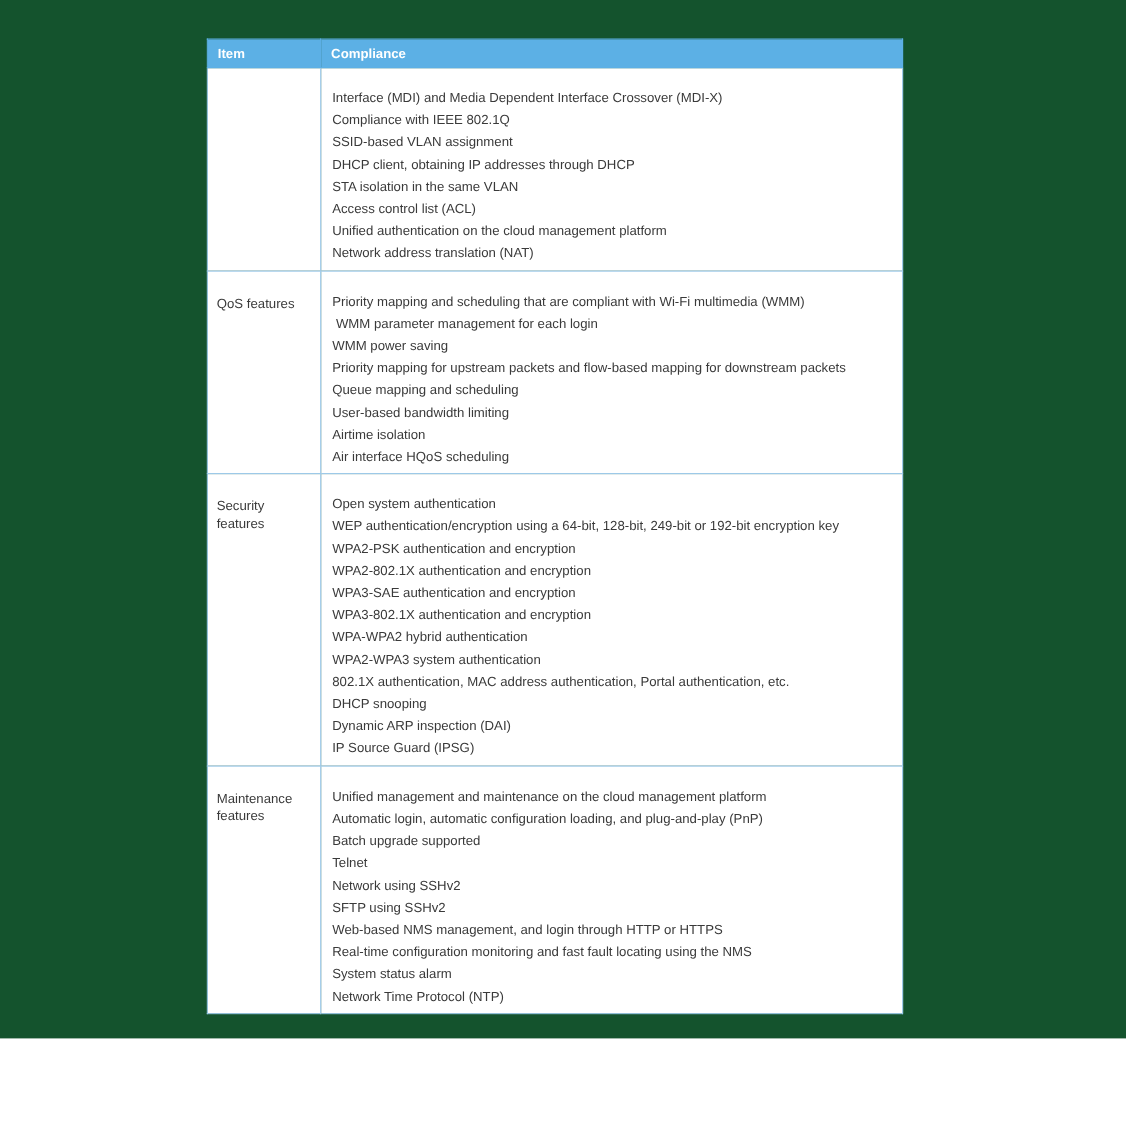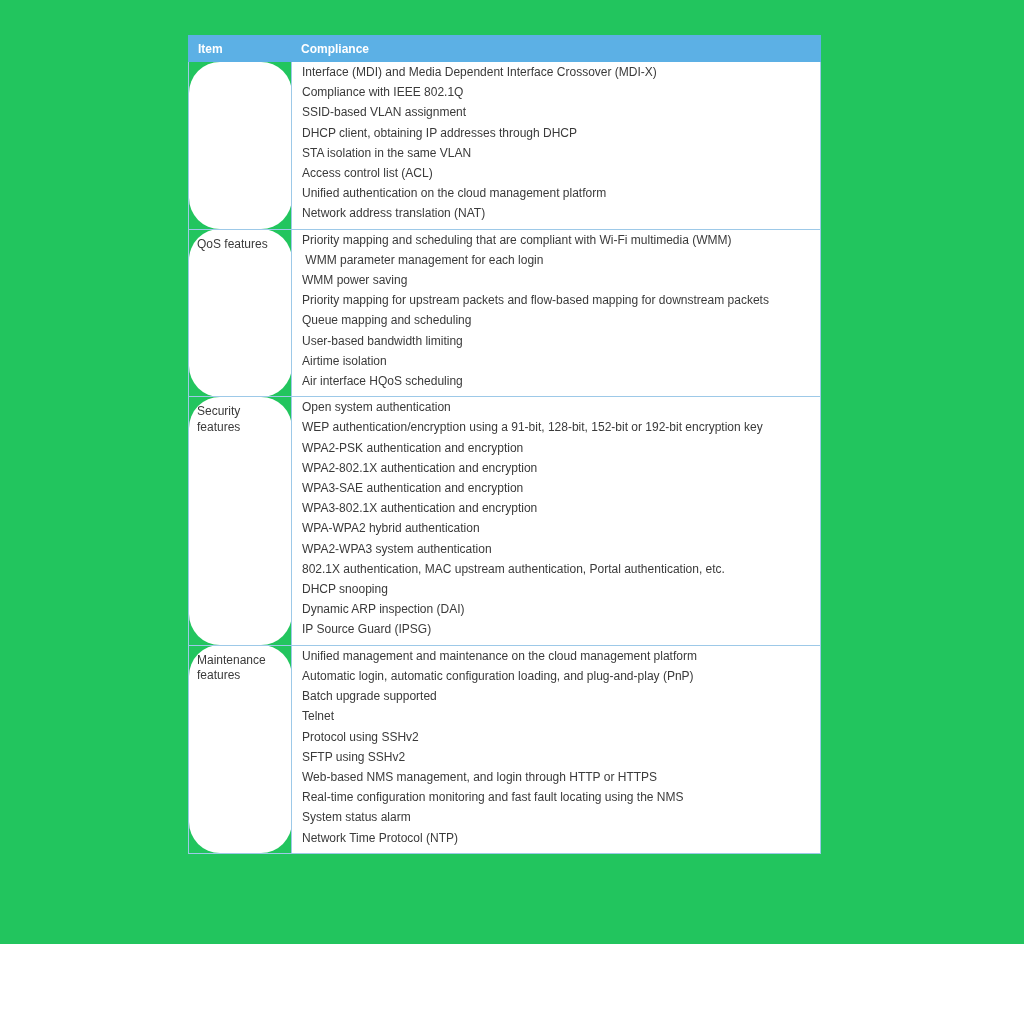--- a/index.html
+++ b/index.html
@@ -8,21 +8,21 @@
     background: #ffffff;
     width: 1024px;
     height: 1024px;
     font-family: "Liberation Sans", sans-serif;
     color: var(--body-text, #3a3a3a);
   }
   .page {
     position: relative;
     width: 1024px;
     height: 944px;
-    background: #22c55e;
+    background: #14532d;
     overflow: hidden;
   }
   table.spec-table {
     position: absolute;
     left: 188px;
     top: 35px;
     width: 632px;
     border-collapse: collapse;
     table-layout: fixed;
     font-size: 12px;
@@ -41,26 +41,25 @@
   }
   table.spec-table th + th {
     border-left: 1px solid var(--border, #9dc9e8);
   }
   table.spec-table td {
     border: 1.5px solid var(--border, #9dc9e8);
     vertical-align: top;
     background: #ffffff;
   }
   td.item-cell {
-    padding: 7px 8px 5px 8px;
+    padding: 22px 8px 5px 8px;
     line-height: 15.5px;
-    border-radius: 31px;
   }
   td.desc-cell {
-    padding: 0 10px 5px 10px;
+    padding: 17px 10px 5px 10px;
   }
   .desc-line {
     line-height: 20.2px;
     white-space: pre-wrap;
   }
 </style>
 </head>
 <body>
 
 <div class="page">
@@ -99,41 +98,41 @@
             <div class="desc-line">Queue mapping and scheduling</div>
             <div class="desc-line">User-based bandwidth limiting</div>
             <div class="desc-line">Airtime isolation</div>
             <div class="desc-line">Air interface HQoS scheduling</div>
           </td>
         </tr>
         <tr>
           <td class="item-cell">Security features</td>
           <td class="desc-cell">
             <div class="desc-line">Open system authentication</div>
-            <div class="desc-line">WEP authentication/encryption using a 91-bit, 128-bit, 152-bit or 192-bit encryption key</div>
+            <div class="desc-line">WEP authentication/encryption using a 64-bit, 128-bit, 249-bit or 192-bit encryption key</div>
             <div class="desc-line">WPA2-PSK authentication and encryption</div>
             <div class="desc-line">WPA2-802.1X authentication and encryption</div>
             <div class="desc-line">WPA3-SAE authentication and encryption</div>
             <div class="desc-line">WPA3-802.1X authentication and encryption</div>
             <div class="desc-line">WPA-WPA2 hybrid authentication</div>
             <div class="desc-line">WPA2-WPA3 system authentication</div>
-            <div class="desc-line">802.1X authentication, MAC upstream authentication, Portal authentication, etc.</div>
+            <div class="desc-line">802.1X authentication, MAC address authentication, Portal authentication, etc.</div>
             <div class="desc-line">DHCP snooping</div>
             <div class="desc-line">Dynamic ARP inspection (DAI)</div>
             <div class="desc-line">IP Source Guard (IPSG)</div>
           </td>
         </tr>
         <tr>
           <td class="item-cell">Maintenance features</td>
           <td class="desc-cell">
             <div class="desc-line">Unified management and maintenance on the cloud management platform</div>
             <div class="desc-line">Automatic login, automatic configuration loading, and plug-and-play (PnP)</div>
             <div class="desc-line">Batch upgrade supported</div>
             <div class="desc-line">Telnet</div>
-            <div class="desc-line">Protocol using SSHv2</div>
+            <div class="desc-line">Network using SSHv2</div>
             <div class="desc-line">SFTP using SSHv2</div>
             <div class="desc-line">Web-based NMS management, and login through HTTP or HTTPS</div>
             <div class="desc-line">Real-time configuration monitoring and fast fault locating using the NMS</div>
             <div class="desc-line">System status alarm</div>
             <div class="desc-line">Network Time Protocol (NTP)</div>
           </td>
         </tr>
       </tbody>
   </table>
 </div>

